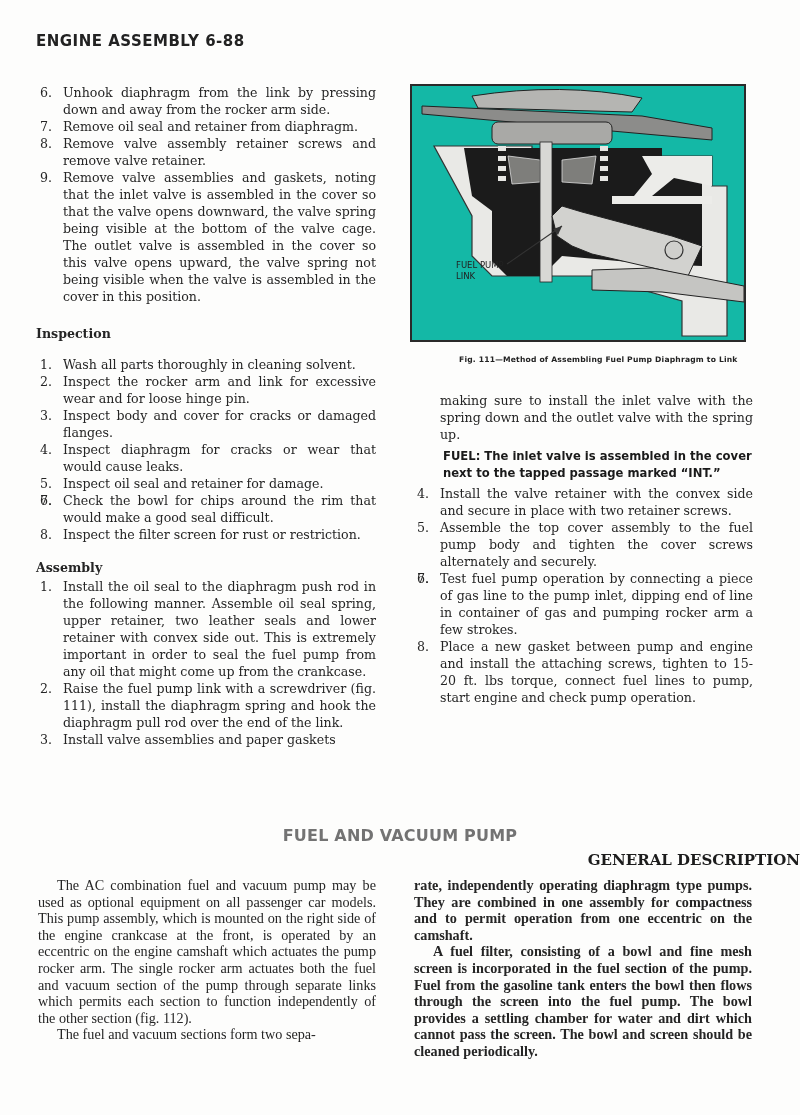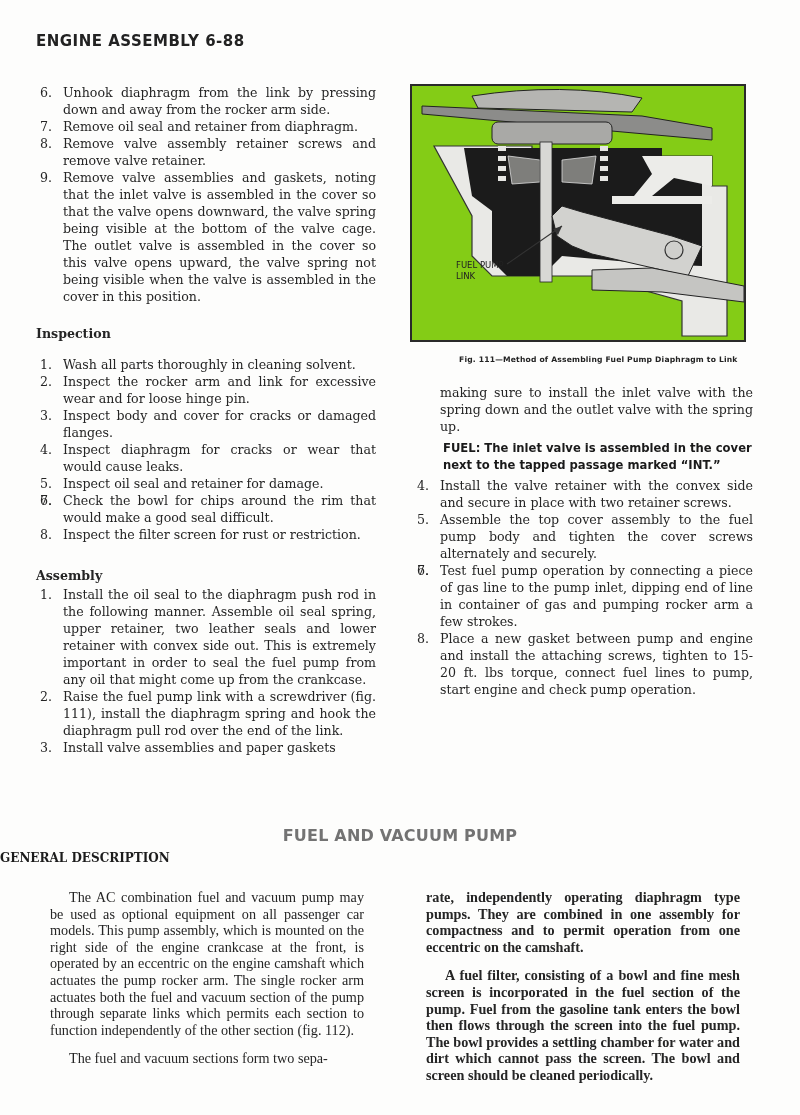--- a/index.html
+++ b/index.html
@@ -9,37 +9,37 @@
 
   .col { position: absolute; font-family: "DejaVu Serif", serif; font-size: 12.6px; line-height: 17px; color: #252525; }
   .col-left { left: 36px; top: 84px; width: 340px; }
   .col-right { left: 413px; top: 384px; width: 340px; }
 
   ol.steps { list-style: none; margin: 0; padding: 0; }
   ol.steps li { position: relative; padding-left: 27px; text-align: justify; }
   ol.steps li .num { position: absolute; left: 4px; top: 0; }
   .section-head { font-weight: bold; font-size: 12.6px; margin: 0; }
   .col-left .inspection { margin-top: 20px; margin-bottom: 14px; }
-  .col-left .assembly { margin-top: 24px; margin-bottom: 2px; }
+  .col-left .assembly { margin-top: 16px; margin-bottom: 2px; }
 
-  .cont { padding-left: 27px; text-align: justify; }
+  .cont { padding-left: 27px; text-align: justify; margin-top: 8px; }
   .note { font-family: "DejaVu Sans", sans-serif; font-weight: bold; font-size: 11.6px; line-height: 17px; padding-left: 30px; margin: 5px 0 3px 0; color: #1a1a1a; }
 
-  .figure { position: absolute; left: 410px; top: 84px; width: 336px; height: 258px; border: 2px solid #2a2a2a; background: #84cc16; box-sizing: border-box; }
+  .figure { position: absolute; left: 410px; top: 84px; width: 336px; height: 258px; border: 2px solid #2a2a2a; background: #14b8a6; box-sizing: border-box; }
   .figure svg { position: absolute; left: 0; top: 0; width: 332px; height: 254px; }
   .fig-label { position: absolute; left: 44px; top: 174px; font-family: "DejaVu Sans", sans-serif; font-size: 8.5px; line-height: 11px; color: #222; white-space: pre; }
   .fig-caption { position: absolute; left: 414px; top: 355px; font-family: "DejaVu Sans", sans-serif; font-weight: bold; font-size: 7.6px; color: #222; letter-spacing: 0.2px; padding-left: 45px; }
 
   .main-title { position: absolute; left: 0; width: 800px; top: 826px; text-align: center; font-family: "DejaVu Sans", sans-serif; font-weight: bold; font-size: 16px; letter-spacing: 0.2px; color: #737373; }
-  .sub-title { position: absolute; left: 0; width: 800px; top: 851px; text-align: left; font-family: "DejaVu Serif", serif; font-weight: bold; font-size: 12px; color: #1c1c1c; }
+  .sub-title { position: absolute; left: 0; width: 800px; top: 851px; text-align: right; font-family: "DejaVu Serif", serif; font-weight: bold; font-size: 15px; color: #1c1c1c; }
 
   .desc { position: absolute; font-family: "Liberation Serif", serif; font-size: 14.2px; line-height: 16.6px; color: #252525; text-align: justify; }
   .desc-left { left: 38px; top: 877px; width: 338px; }
   .desc-right { left: 414px; top: 877px; width: 338px; font-weight: bold; }
-  .desc p { margin: 12px; }
+  .desc p { margin: 0; }
   .desc p.indent { text-indent: 19px; }
 </style>
 </head>
 <body>
 
 <div class="page">
 
   <div class="running-head">ENGINE ASSEMBLY 6-88</div>
 
   <div class="col col-left">

